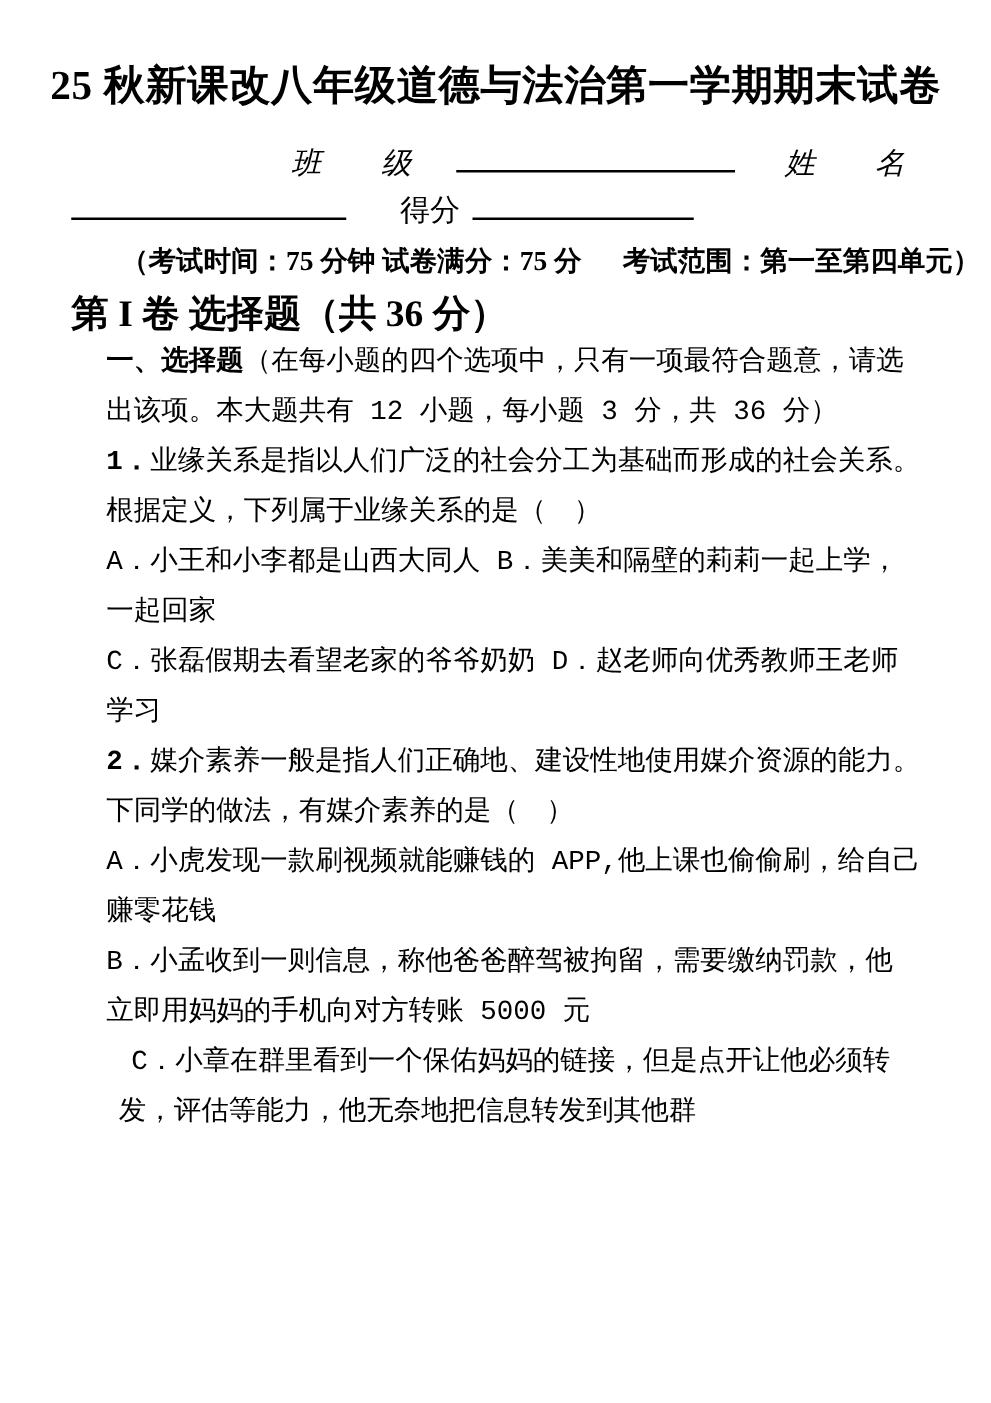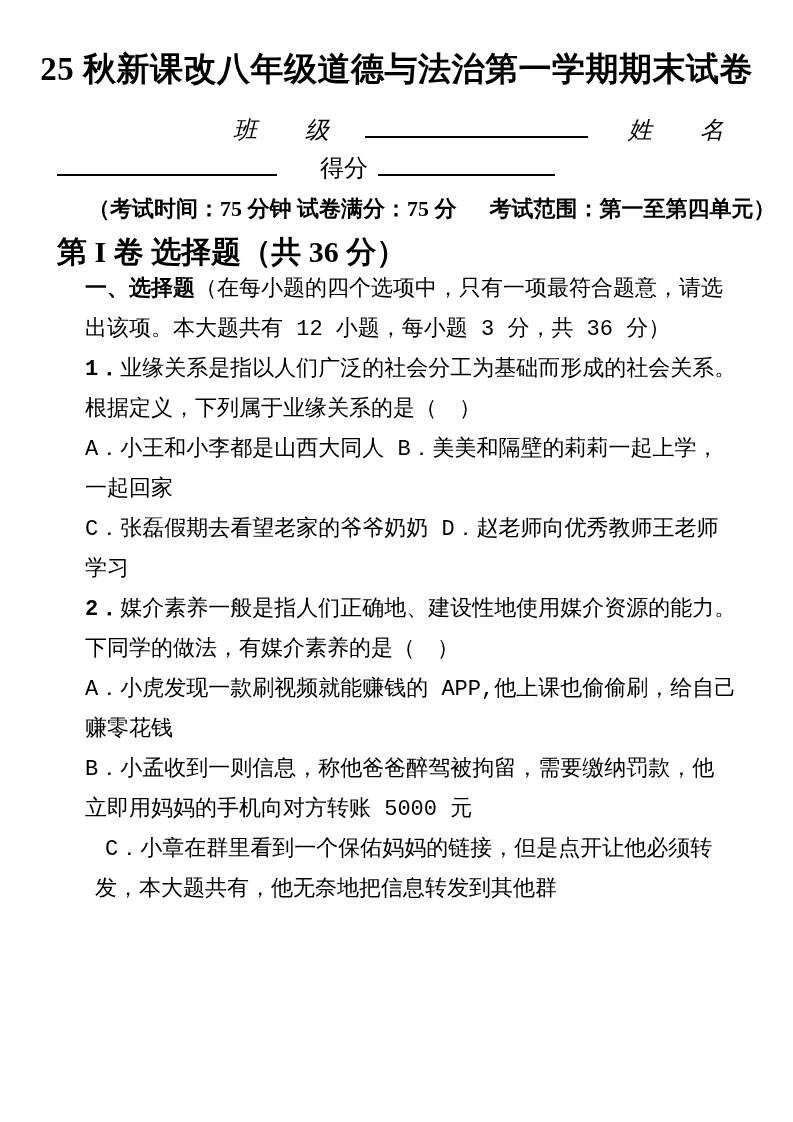--- a/index.html
+++ b/index.html
@@ -41,20 +41,21 @@
   .fill-class { width: 223px; margin-left: 36px; margin-right: 40px; }
   .fill-name  { width: 220px; margin-right: 43px; }
   .fill-score { width: 177px; margin-left: 10px; }
   .info {
     margin: 8px 0 0 88px;
     font-size: 22px;
     font-weight: 700;
     line-height: 34px;
     height: 34px;
     white-space: nowrap;
+    text-align: center;
   }
   .sec-heading {
     margin: 8px 0 0 57px;
     font-size: 30px;
     font-weight: 700;
     line-height: 36px;
     height: 36px;
     white-space: nowrap;
   }
   .body-text { margin-left: 85px; margin-right: 20px; font-family: Liberation Mono, monospace; }
@@ -99,17 +100,17 @@
     <div class="line">C．张磊假期去看望老家的爷爷奶奶 D．赵老师向优秀教师王老师</div>
     <div class="line">学习</div>
 
     <div class="line"><b>2．</b><span>媒介素养一般是指人们正确地、建设性地使用媒介资源的能力。</span></div>
     <div class="line">下同学的做法，有媒介素养的是（　）</div>
     <div class="line">A．小虎发现一款刷视频就能赚钱的 APP,他上课也偷偷刷，给自己</div>
     <div class="line">赚零花钱</div>
     <div class="line">B．小孟收到一则信息，称他爸爸醉驾被拘留，需要缴纳罚款，他</div>
     <div class="line">立即用妈妈的手机向对方转账 5000 元</div>
     <div class="line indent-20">C．小章在群里看到一个保佑妈妈的链接，但是点开让他必须转</div>
-    <div class="line indent-10">发，本大题共有，他无奈地把信息转发到其他群</div>
+    <div class="line indent-10">发，评估等能力，他无奈地把信息转发到其他群</div>
 
   </div>
 
 </div>
 
 </body></html>

